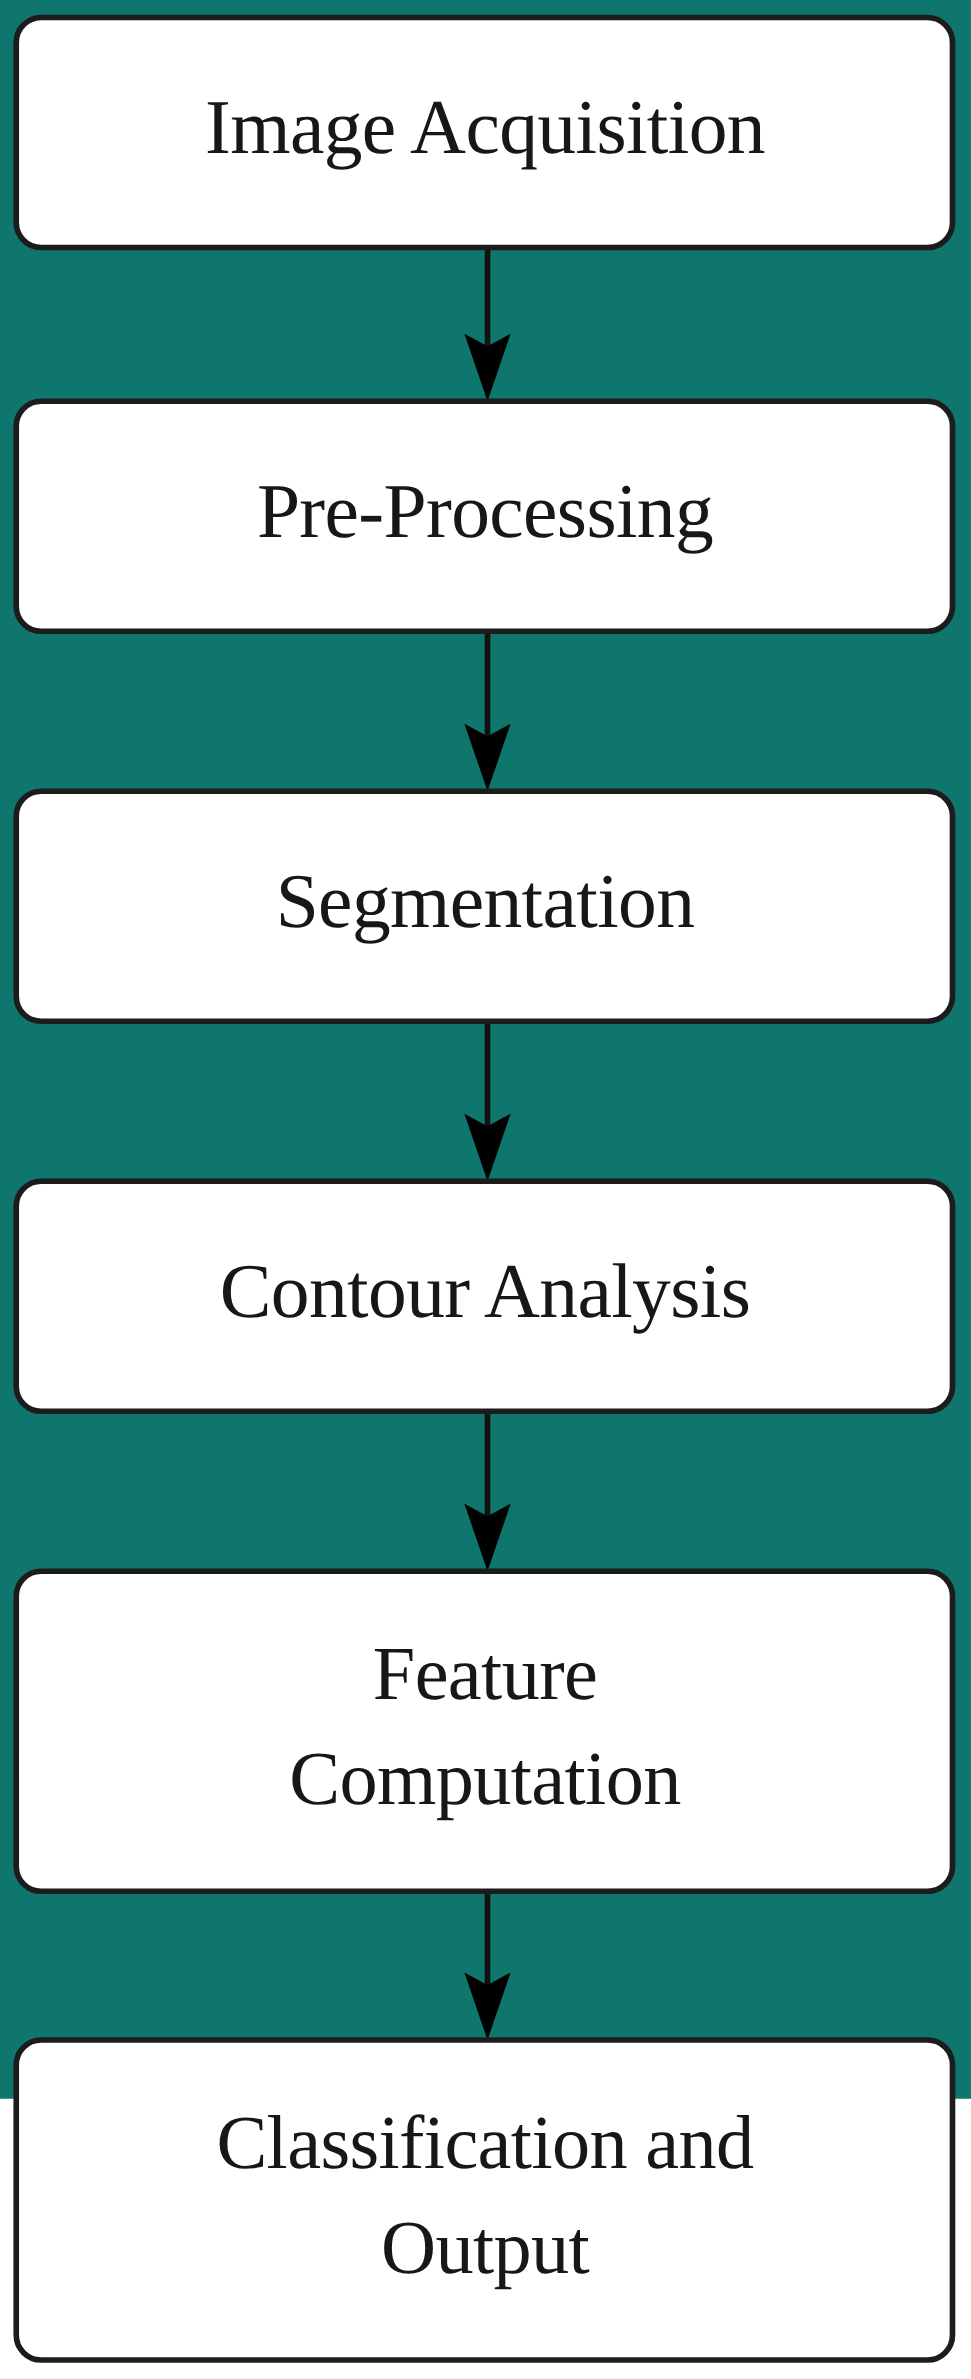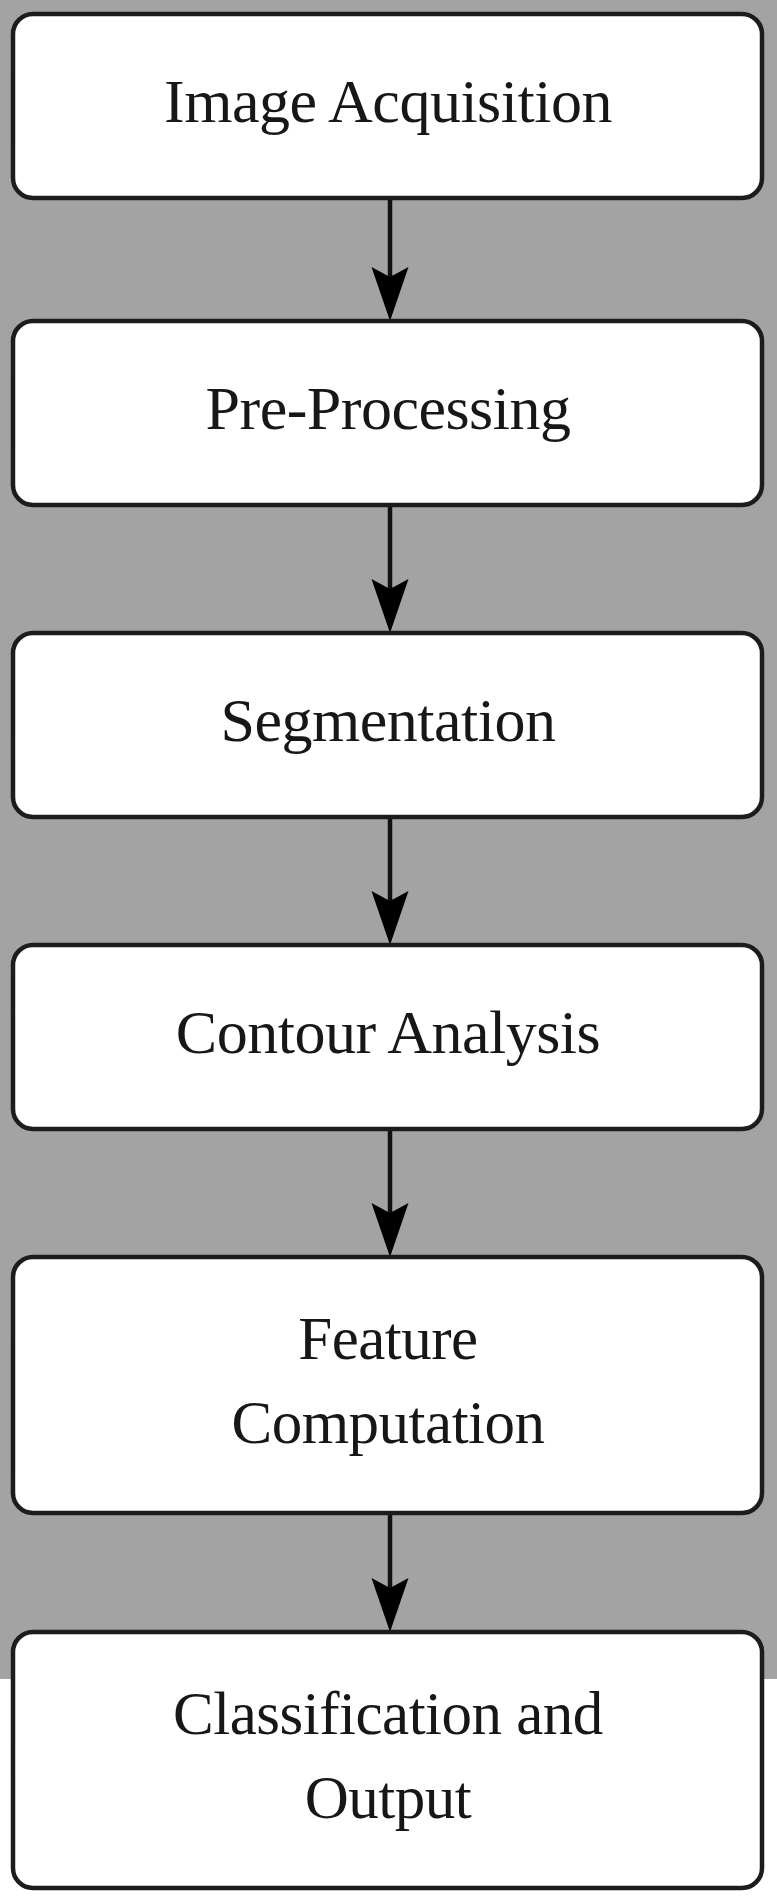--- a/index.html
+++ b/index.html
@@ -10,21 +10,21 @@
   body {
     width: 777px;
     height: 1903px;
     overflow: hidden;
     font-family: "Liberation Serif", "DejaVu Serif", serif;
   }
   #flowchart {
     position: relative;
     width: 777px;
     height: 1679px;
-    background: #a3a3a3;
+    background: #0f766e;
   }
   #flow-svg {
     position: absolute;
     top: 0;
     left: 0;
     width: 777px;
     height: 1903px;
     display: block;
   }
   .node-box {

